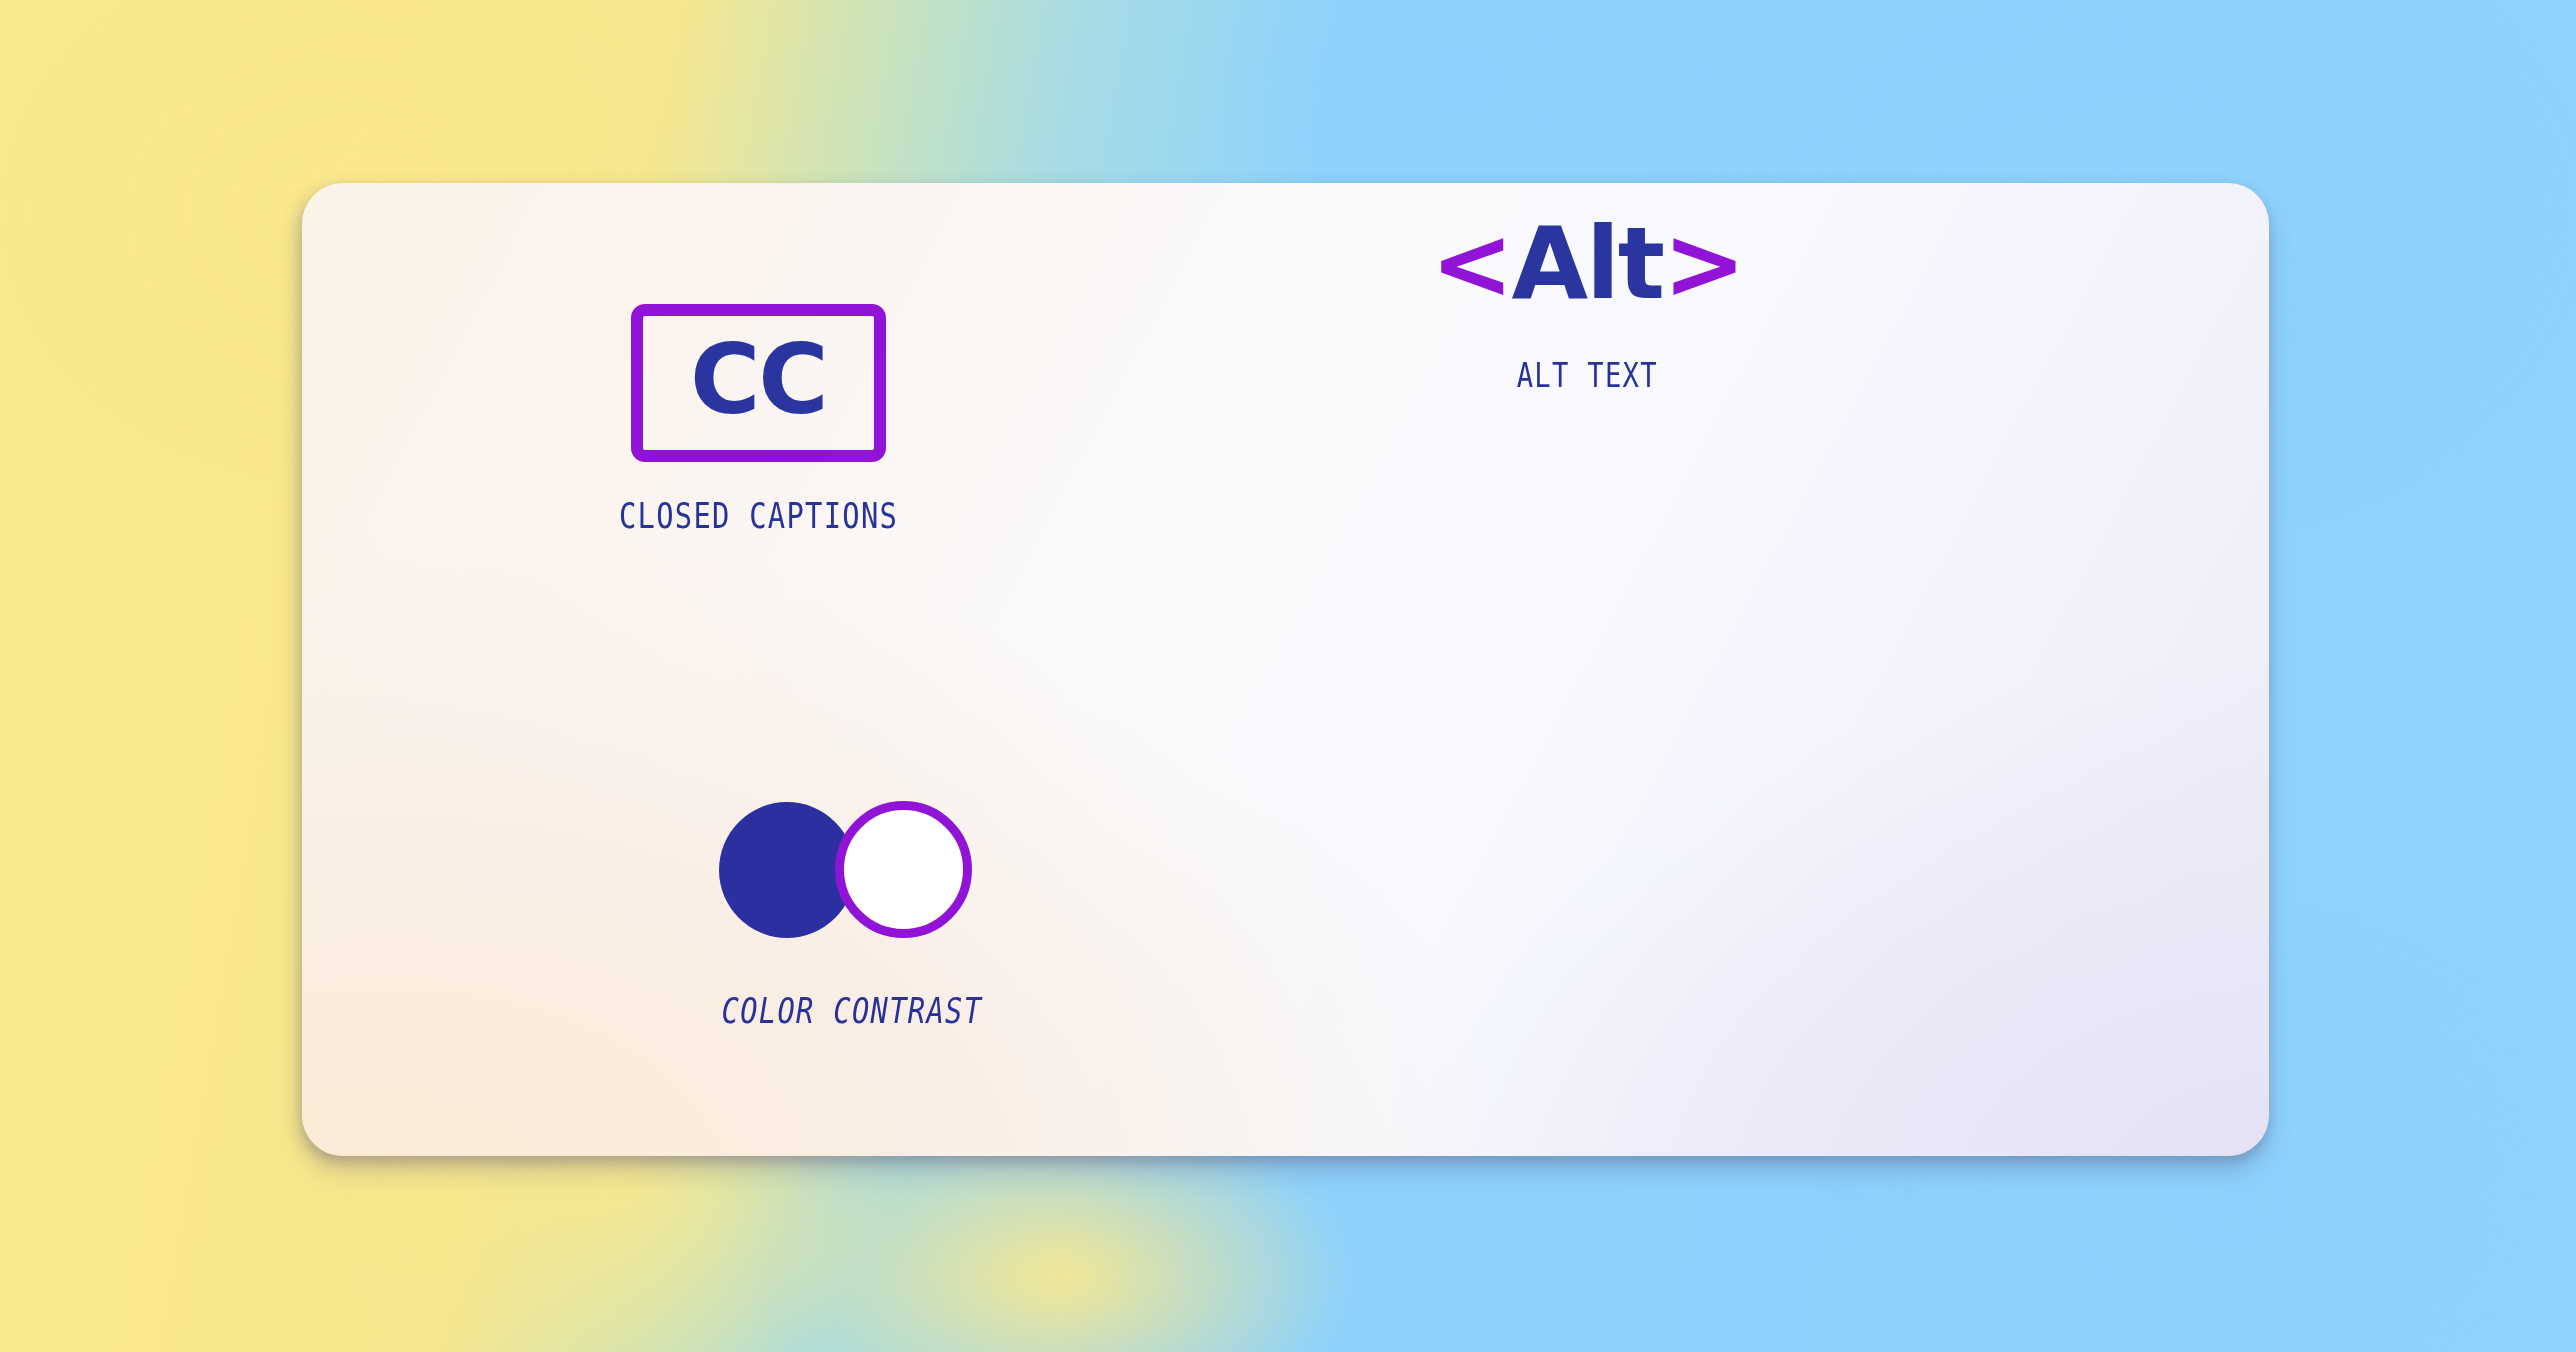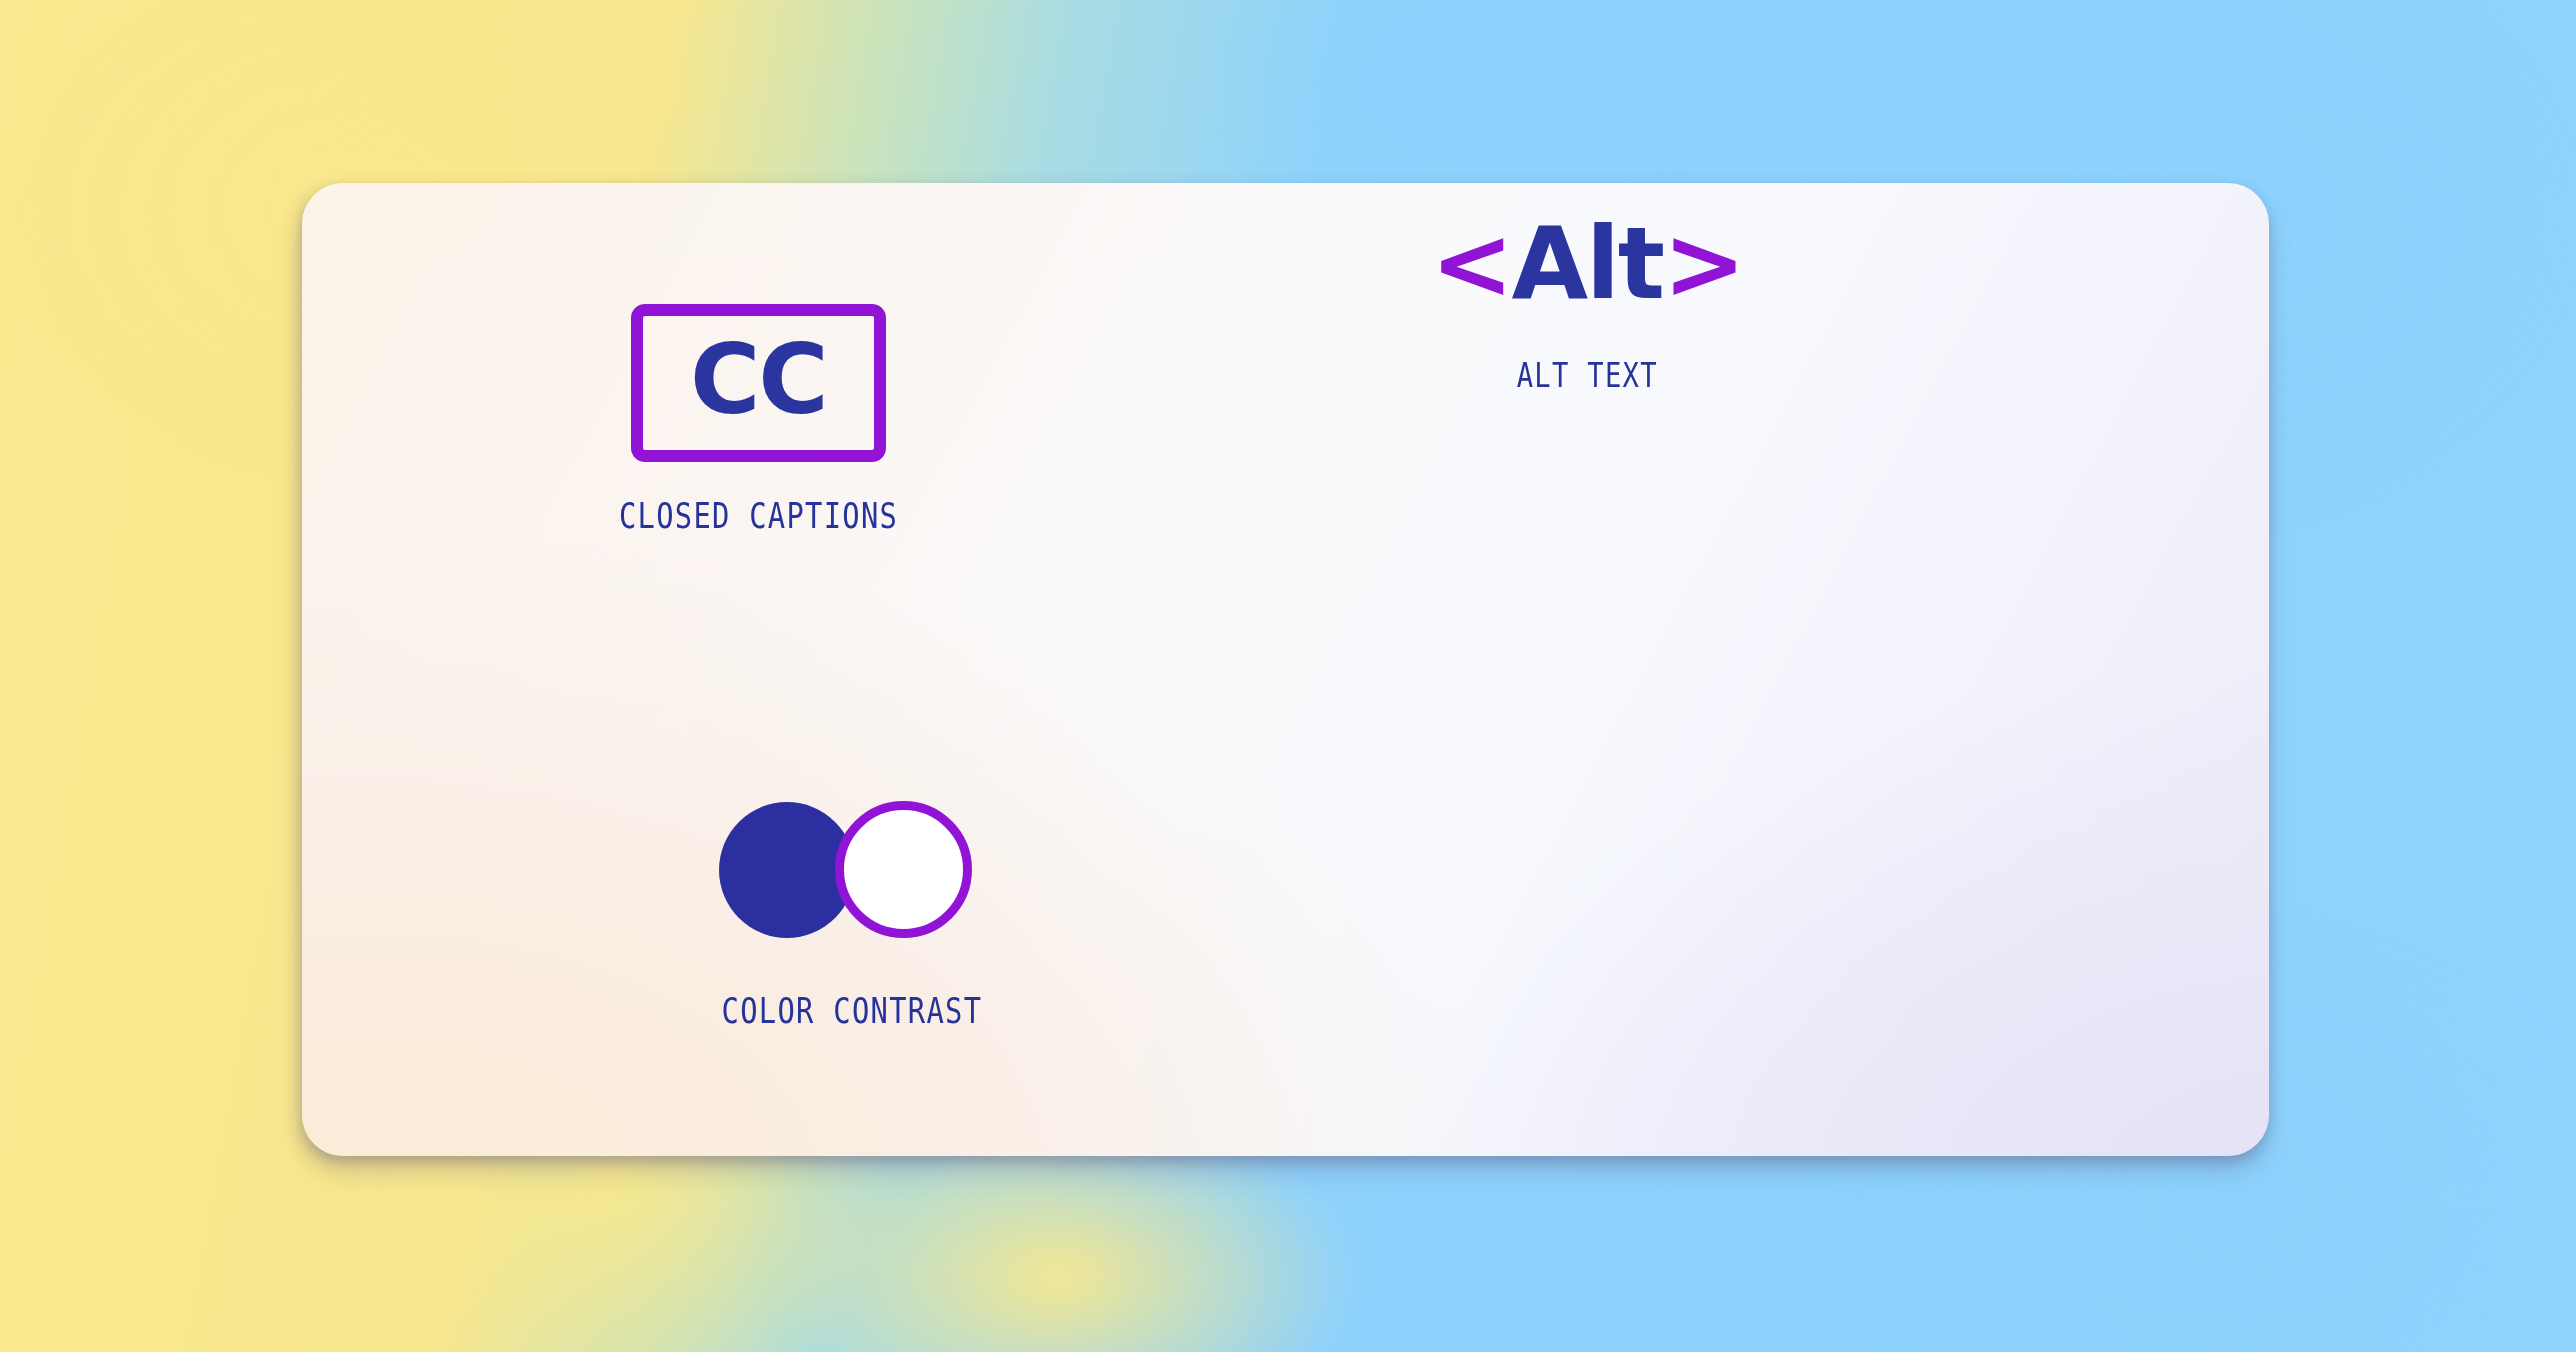--- a/index.html
+++ b/index.html
@@ -52,21 +52,21 @@
     grid-template-columns: 1fr 1fr;
     grid-template-rows: 1fr 1fr;
   }
   .cell {
     position: relative;
     display: flex; flex-direction: column;
     align-items: center; justify-content: flex-start;
   }
   .cell-cc   { padding-top: 90px; padding-right: 71px; }
   .cell-alt  { padding-right: 380px; }
-  .cell-cont { padding-top: 101px; padding-left: 116px; }
+  .cell-cont { padding-top: 101px; padding-left: 116px; font-style: italic; }
   .cell-kbd  { padding-top: 60px; padding-right: 277px; }
 
   .art { display: flex; align-items: center; justify-content: center; margin-top: 31px; }
 
   .label {
     font-family: "DejaVu Sans Mono", "Liberation Mono", monospace;
     font-weight: 400;
     color: #27329B;
     letter-spacing: 1.6px;
     white-space: nowrap;

